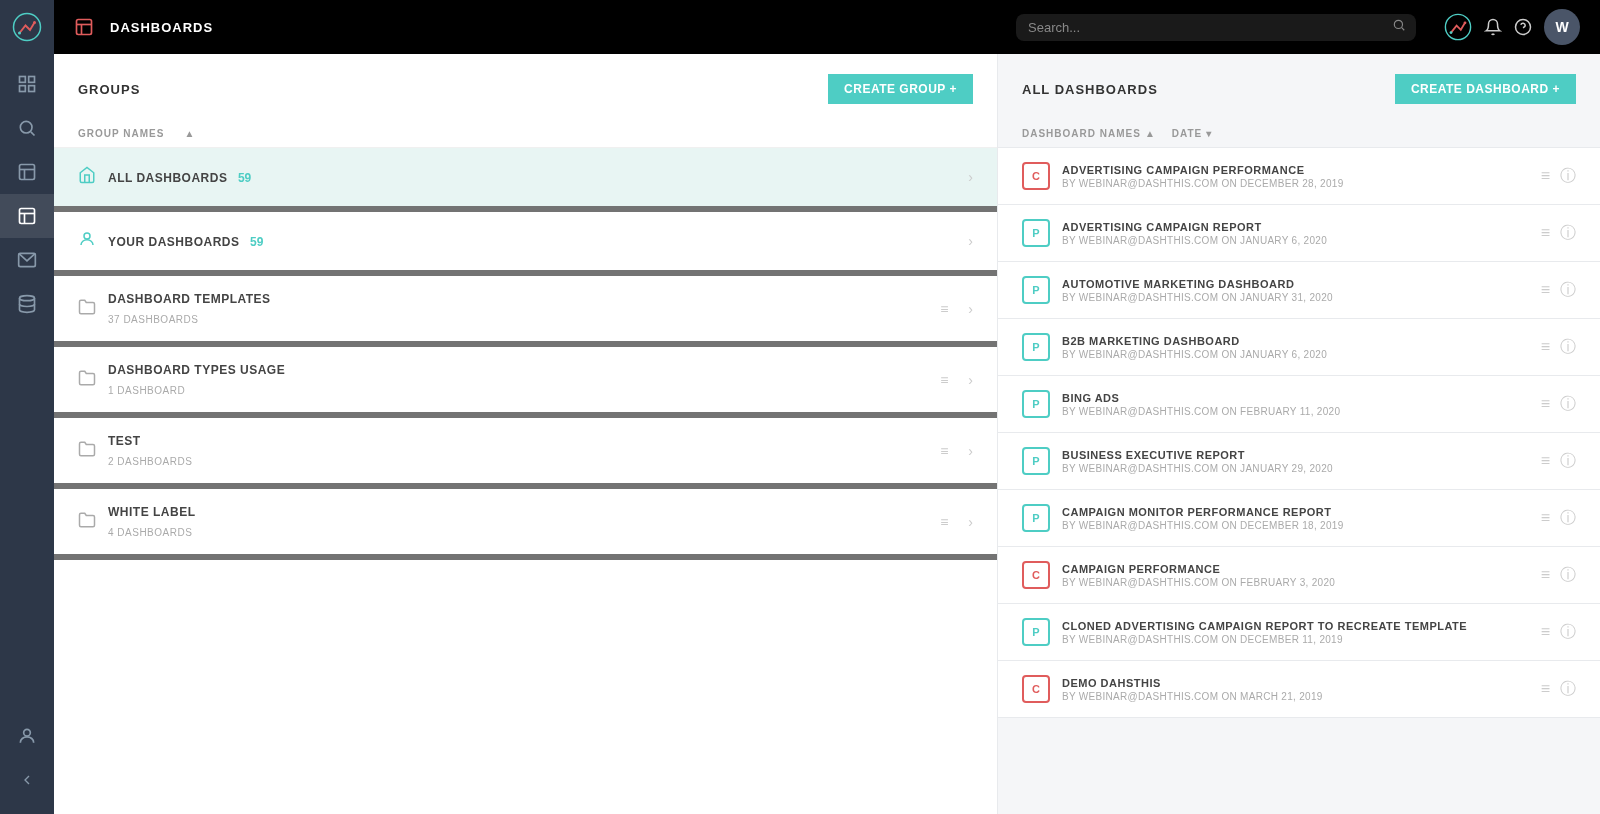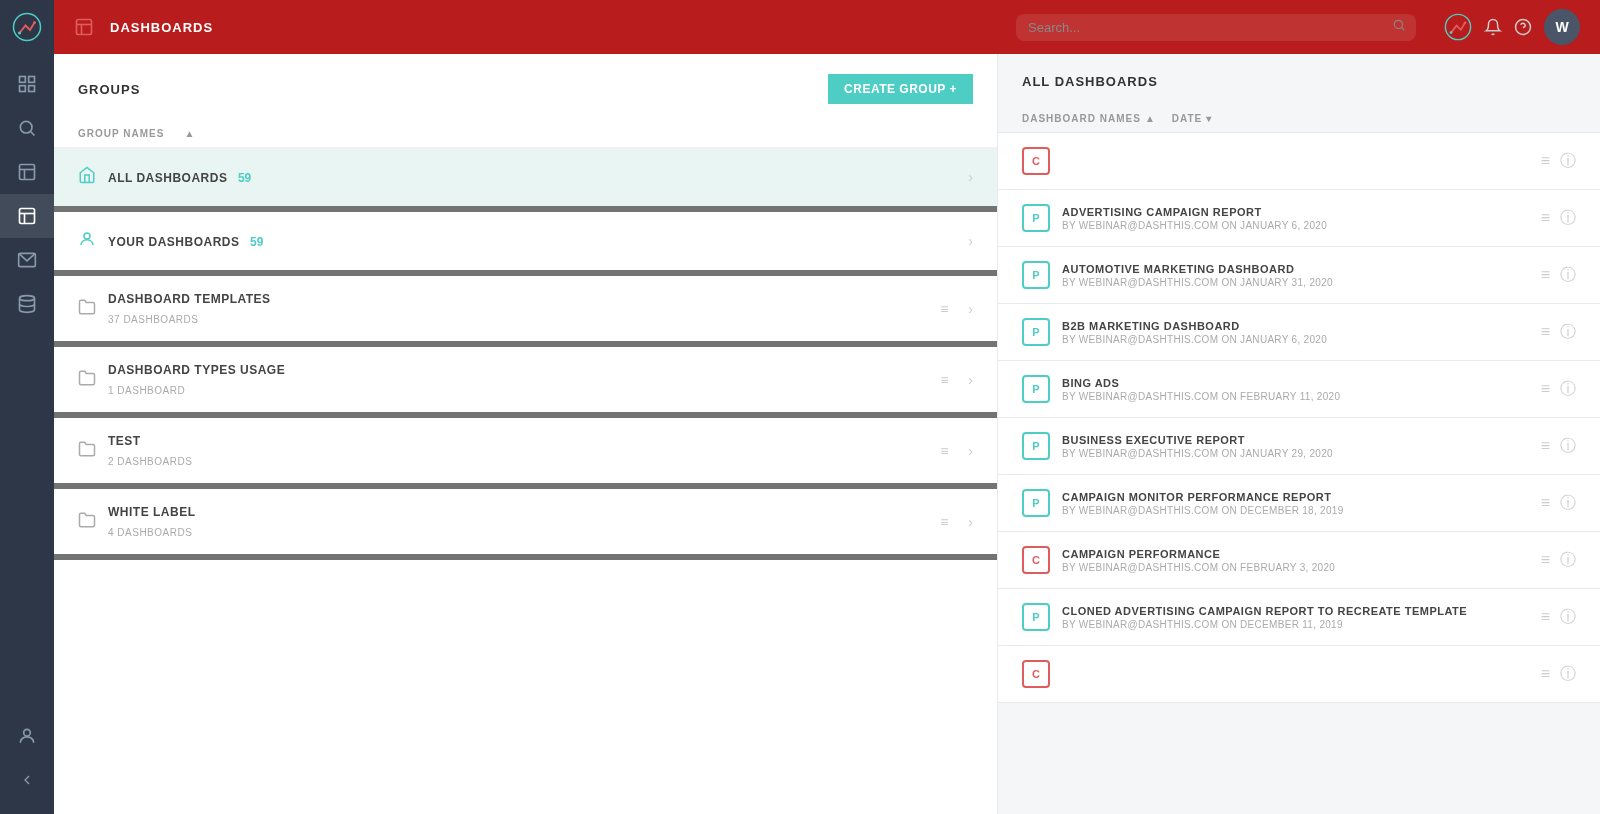--- a/index.html
+++ b/index.html
@@ -52,21 +52,21 @@
 
     
     .main-area {
       flex: 1;
       display: flex;
       flex-direction: column;
       overflow: hidden;
     }
     .topbar {
       height: 54px;
-      background: #b91c1c;
+      background: #000000;
       display: flex;
       align-items: center;
       padding: 0 20px;
       gap: 16px;
       flex-shrink: 0;
     }
     .topbar-icon { color: #e05c5c; display: flex; align-items: center; }
     .topbar-title {
       color: #fff;
       font-size: 13px;
@@ -503,35 +503,40 @@
         </div>
         <div class="group-spacer"></div>
         <span class="group-drag">≡</span>
         <span class="group-chevron">›</span>
       </div>
     </div>
 
     <div class="dashboards-panel">
       <div class="dash-header">
         <span class="panel-title">ALL DASHBOARDS</span>
+        <button class="create-btn">CREATE DASHBOARD +</button>
       </div>
       <div class="dash-column-header">
         <div class="dash-col-name">
           <span>DASHBOARD NAMES</span>
           <span>▲</span>
         </div>
         <div class="dash-col-name">
           <span>DATE</span>
           <span>▾</span>
         </div>
       </div>
 
       <div id="dashboard-list">
           <div class="dashboard-item">
       <div class="dash-icon red">C</div>
+      <div>
+        <div class="dash-name">ADVERTISING CAMPAIGN PERFORMANCE</div>
+        <div class="dash-meta">BY WEBINAR@DASHTHIS.COM ON DECEMBER 28, 2019</div>
+      </div>
       <div class="dash-spacer"></div>
       <div class="dash-actions">
         <span class="dash-action-icon">≡</span>
         <span class="dash-action-icon">ⓘ</span>
       </div>
     </div>
           <div class="dashboard-item">
       <div class="dash-icon teal">P</div>
       <div>
         <div class="dash-name">ADVERTISING CAMPAIGN REPORT</div>
@@ -622,20 +627,24 @@
         <div class="dash-meta">BY WEBINAR@DASHTHIS.COM ON DECEMBER 11, 2019</div>
       </div>
       <div class="dash-spacer"></div>
       <div class="dash-actions">
         <span class="dash-action-icon">≡</span>
         <span class="dash-action-icon">ⓘ</span>
       </div>
     </div>
           <div class="dashboard-item">
       <div class="dash-icon red">C</div>
+      <div>
+        <div class="dash-name">DEMO DAHSTHIS</div>
+        <div class="dash-meta">BY WEBINAR@DASHTHIS.COM ON MARCH 21, 2019</div>
+      </div>
       <div class="dash-spacer"></div>
       <div class="dash-actions">
         <span class="dash-action-icon">≡</span>
         <span class="dash-action-icon">ⓘ</span>
       </div>
     </div>
         </div>
     </div>
   </div>
 </div>

